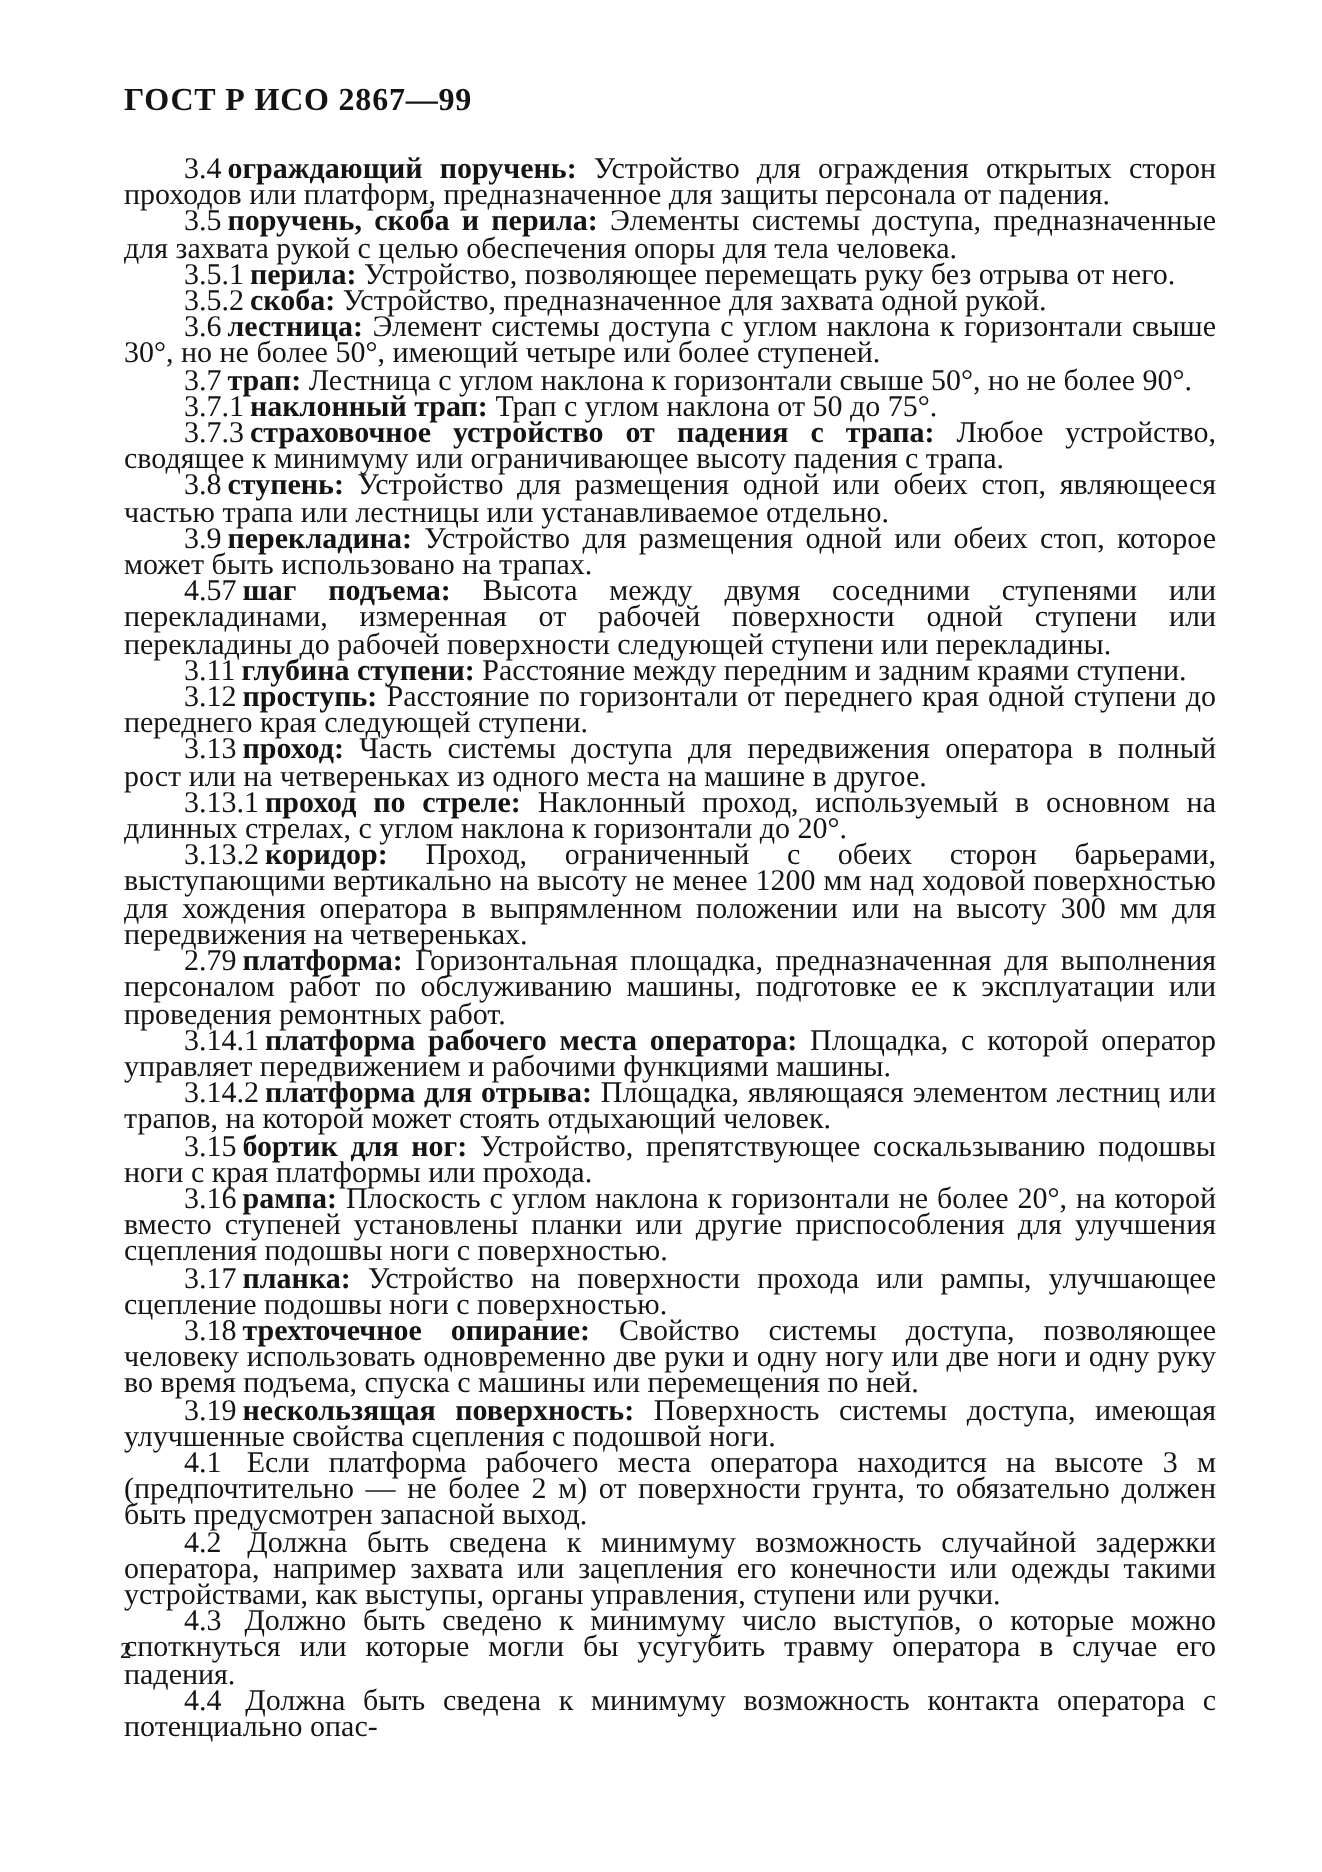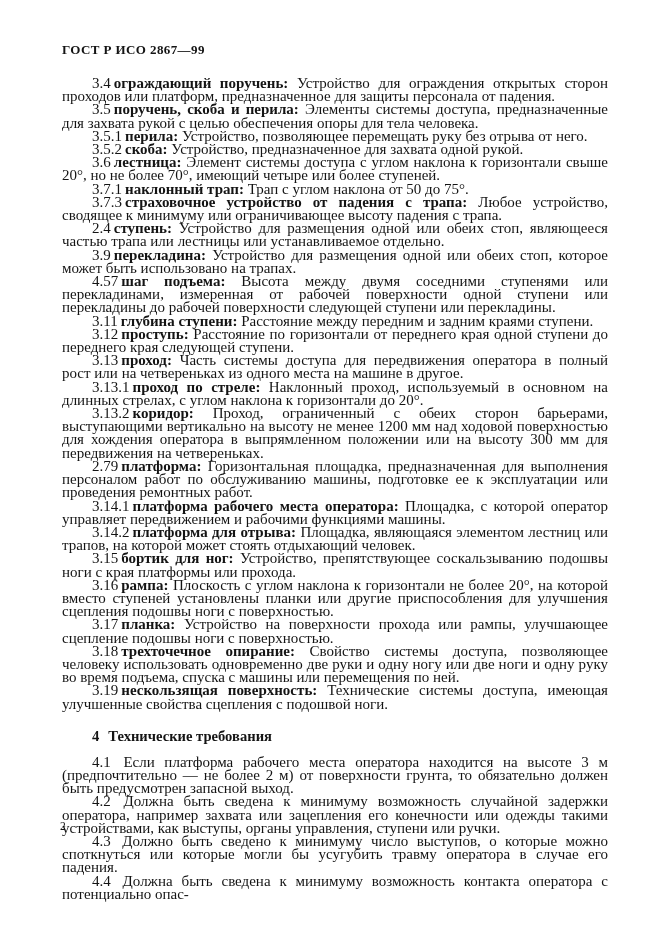--- a/index.html
+++ b/index.html
@@ -18,21 +18,21 @@
     overflow: hidden;
   }
   .content {
     position: absolute;
     left: 62px;
     top: 42px;
     width: 546px;
   }
   .running-header {
     font-weight: bold;
-    font-size: 13px;
+    font-size: 16px;
     letter-spacing: 0.4px;
     margin-bottom: 19px;
   }
   .para {
     margin: 0;
     text-indent: 30px;
     text-align: justify;
     font-size: 15px;
     line-height: 13.2px;
   }
@@ -63,44 +63,42 @@
 
 <div class="page">
   <div class="content">
     <div class="running-header">ГОСТ Р ИСО 2867—99</div>
 
     <div id="terms-list">
         <p class="para"><span class="num">3.4</span><b class="term">ограждающий поручень:</b><span> Устройство для ограждения открытых сторон проходов или платформ, предназначенное для защиты персонала от падения.</span></p>
         <p class="para"><span class="num">3.5</span><b class="term">поручень, скоба и перила:</b><span> Элементы системы доступа, предназначенные для захвата рукой с целью обеспечения опоры для тела человека.</span></p>
         <p class="para"><span class="num">3.5.1</span><b class="term">перила:</b><span> Устройство, позволяющее перемещать руку без отрыва от него.</span></p>
         <p class="para"><span class="num">3.5.2</span><b class="term">скоба:</b><span> Устройство, предназначенное для захвата одной рукой.</span></p>
-        <p class="para"><span class="num">3.6</span><b class="term">лестница:</b><span> Элемент системы доступа с углом наклона к горизонтали свыше 20°, но не более 70°, имеющий четыре или более ступеней.</span></p>
+        <p class="para"><span class="num">3.6</span><b class="term">лестница:</b><span> Элемент системы доступа с углом наклона к горизонтали свыше 30°, но не более 50°, имеющий четыре или более ступеней.</span></p>
+        <p class="para"><span class="num">3.7</span><b class="term">трап:</b><span> Лестница с углом наклона к горизонтали свыше 50°, но не более 90°.</span></p>
         <p class="para"><span class="num">3.7.1</span><b class="term">наклонный трап:</b><span> Трап с углом наклона от 50 до 75°.</span></p>
         <p class="para"><span class="num">3.7.3</span><b class="term">страховочное устройство от падения с трапа:</b><span> Любое устройство, сводящее к минимуму или ограничивающее высоту падения с трапа.</span></p>
-        <p class="para"><span class="num">2.4</span><b class="term">ступень:</b><span> Устройство для размещения одной или обеих стоп, являющееся частью трапа или лестницы или устанавливаемое отдельно.</span></p>
+        <p class="para"><span class="num">3.8</span><b class="term">ступень:</b><span> Устройство для размещения одной или обеих стоп, являющееся частью трапа или лестницы или устанавливаемое отдельно.</span></p>
         <p class="para"><span class="num">3.9</span><b class="term">перекладина:</b><span> Устройство для размещения одной или обеих стоп, которое может быть использовано на трапах.</span></p>
         <p class="para"><span class="num">4.57</span><b class="term">шаг подъема:</b><span> Высота между двумя соседними ступенями или перекладинами, измеренная от рабочей поверхности одной ступени или перекладины до рабочей поверхности следующей ступени или перекладины.</span></p>
         <p class="para"><span class="num">3.11</span><b class="term">глубина ступени:</b><span> Расстояние между передним и задним краями ступени.</span></p>
         <p class="para"><span class="num">3.12</span><b class="term">проступь:</b><span> Расстояние по горизонтали от переднего края одной ступени до переднего края следующей ступени.</span></p>
         <p class="para"><span class="num">3.13</span><b class="term">проход:</b><span> Часть системы доступа для передвижения оператора в полный рост или на четвереньках из одного места на машине в другое.</span></p>
         <p class="para"><span class="num">3.13.1</span><b class="term">проход по стреле:</b><span> Наклонный проход, используемый в основном на длинных стрелах, с углом наклона к горизонтали до 20°.</span></p>
         <p class="para"><span class="num">3.13.2</span><b class="term">коридор:</b><span> Проход, ограниченный с обеих сторон барьерами, выступающими вертикально на высоту не менее 1200 мм над ходовой поверхностью для хождения оператора в выпрямленном положении или на высоту 300 мм для передвижения на четвереньках.</span></p>
         <p class="para"><span class="num">2.79</span><b class="term">платформа:</b><span> Горизонтальная площадка, предназначенная для выполнения персоналом работ по обслуживанию машины, подготовке ее к эксплуатации или проведения ремонтных работ.</span></p>
         <p class="para"><span class="num">3.14.1</span><b class="term">платформа рабочего места оператора:</b><span> Площадка, с которой оператор управляет передвижением и рабочими функциями машины.</span></p>
         <p class="para"><span class="num">3.14.2</span><b class="term">платформа для отрыва:</b><span> Площадка, являющаяся элементом лестниц или трапов, на которой может стоять отдыхающий человек.</span></p>
         <p class="para"><span class="num">3.15</span><b class="term">бортик для ног:</b><span> Устройство, препятствующее соскальзыванию подошвы ноги с края платформы или прохода.</span></p>
         <p class="para"><span class="num">3.16</span><b class="term">рампа:</b><span> Плоскость с углом наклона к горизонтали не более 20°, на которой вместо ступеней установлены планки или другие приспособления для улучшения сцепления подошвы ноги с поверхностью.</span></p>
         <p class="para"><span class="num">3.17</span><b class="term">планка:</b><span> Устройство на поверхности прохода или рампы, улучшающее сцепление подошвы ноги с поверхностью.</span></p>
         <p class="para"><span class="num">3.18</span><b class="term">трехточечное опирание:</b><span> Свойство системы доступа, позволяющее человеку использовать одновременно две руки и одну ногу или две ноги и одну руку во время подъема, спуска с машины или перемещения по ней.</span></p>
-        <p class="para"><span class="num">3.19</span><b class="term">нескользящая поверхность:</b><span> Технические системы доступа, имеющая улучшенные свойства сцепления с подошвой ноги.</span></p>
+        <p class="para"><span class="num">3.19</span><b class="term">нескользящая поверхность:</b><span> Поверхность системы доступа, имеющая улучшенные свойства сцепления с подошвой ноги.</span></p>
       </div>
 
-    <h2 class="section-heading">
-      <span class="sec-num">4</span><span>Технические требования</span>
-    </h2>
 
     <div id="requirements-list">
         <p class="para"><span class="num">4.1</span><span> Если платформа рабочего места оператора находится на высоте 3 м (предпочтительно — не более 2 м) от поверхности грунта, то обязательно должен быть предусмотрен запасной выход.</span></p>
         <p class="para"><span class="num">4.2</span><span> Должна быть сведена к минимуму возможность случайной задержки оператора, например захвата или зацепления его конечности или одежды такими устройствами, как выступы, органы управления, ступени или ручки.</span></p>
         <p class="para"><span class="num">4.3</span><span> Должно быть сведено к минимуму число выступов, о которые можно споткнуться или которые могли бы усугубить травму оператора в случае его падения.</span></p>
         <p class="para"><span class="num">4.4</span><span> Должна быть сведена к минимуму возможность контакта оператора с потенциально опас-</span></p>
       </div>
   </div>
 
   <div class="page-number">2</div>

